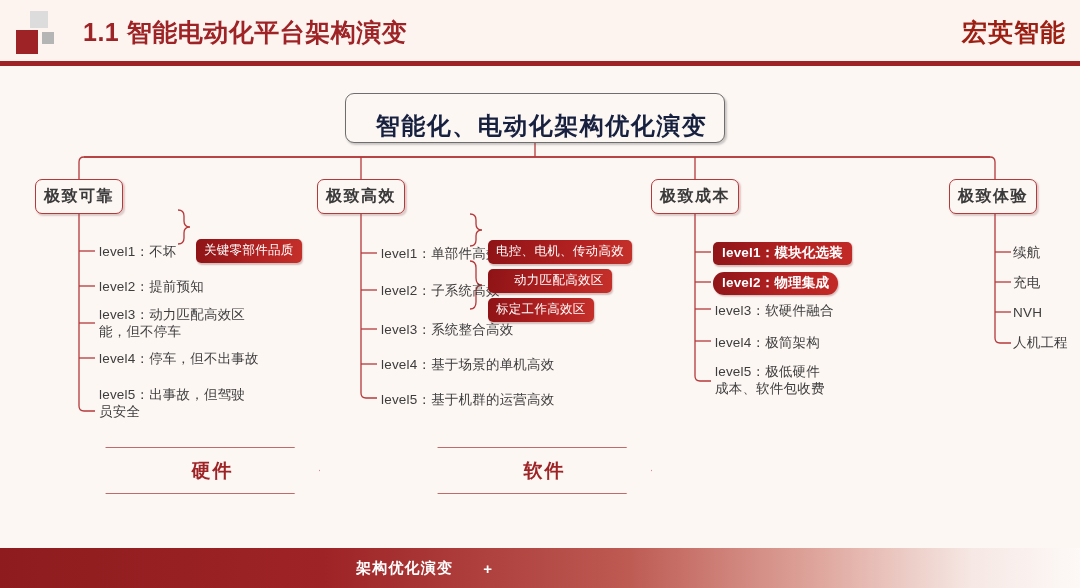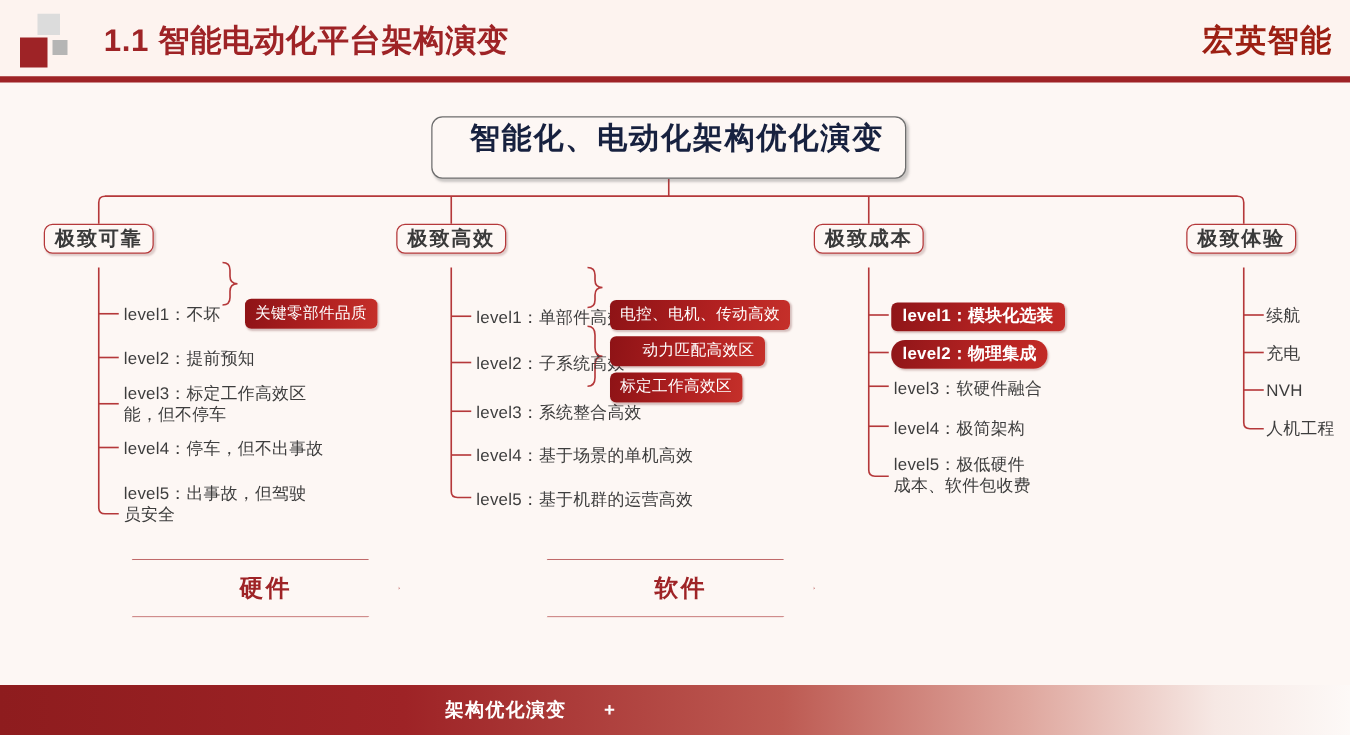--- a/index.html
+++ b/index.html
@@ -44,33 +44,33 @@
   #wires  { position: absolute; left: 0; top: 0; width: 1080px; height: 478px; pointer-events: none; }
 
   
   #root-node {
     position: absolute;
     left: 345px; top: 27px;
     width: 380px; height: 50px;
     border: 1.6px solid #6e6e6e;
     border-radius: 9px;
     background: #fdf7f4;
-    display: flex; align-items: flex-start; justify-content: center;
+    display: flex; align-items: flex-end; justify-content: center;
     box-shadow: 1.5px 2px 2px rgba(90,90,90,0.30);
     padding-left: 13px;
   }
   #root-node .label {
     font-size: 24px; font-weight: bold;
     color: #17213f; letter-spacing: 1.5px;
   }
 
   
   .branch-node {
     position: absolute;
-    height: 24px;
+    height: 35px;
     border: 1.4px solid #b5383a;
     border-radius: 7px;
     background: #fdf7f4;
     display: flex; align-items: center; justify-content: center;
     box-shadow: 1.2px 1.6px 1.6px rgba(140,90,90,0.28);
   }
   .branch-node .label {
     font-size: 16px; font-weight: bold;
     color: #3a3a3a; letter-spacing: 1.5px;
   }
@@ -214,21 +214,21 @@
   </div>
   <div class="branch-node" id="branch-2">
     <span class="label">极致成本</span>
   </div>
   <div class="branch-node" id="branch-3">
     <span class="label">极致体验</span>
   </div>
 
   <div class="leaf" style="left:99px; top:177px;">level1：不坏</div>
   <div class="leaf" style="left:99px; top:212px;">level2：提前预知</div>
-  <div class="leaf" style="left:99px; top:240px;">level3：标定工作高效区
+  <div class="leaf" style="left:99px; top:240px;">level3：动力匹配高效区
 能，但不停车</div>
   <div class="leaf" style="left:99px; top:284px;">level4：停车，但不出事故</div>
   <div class="leaf" style="left:99px; top:320px;">level5：出事故，但驾驶
 员安全</div>
 
   <div class="chip filled" style="left:196px; top:173px;">关键零部件品质</div>
 
   <div class="leaf" style="left:381px; top:179px;">level1：单部件高效</div>
   <div class="leaf" style="left:381px; top:216px;">level2：子系统高效</div>
   <div class="leaf" style="left:381px; top:255px;">level3：系统整合高效</div>

